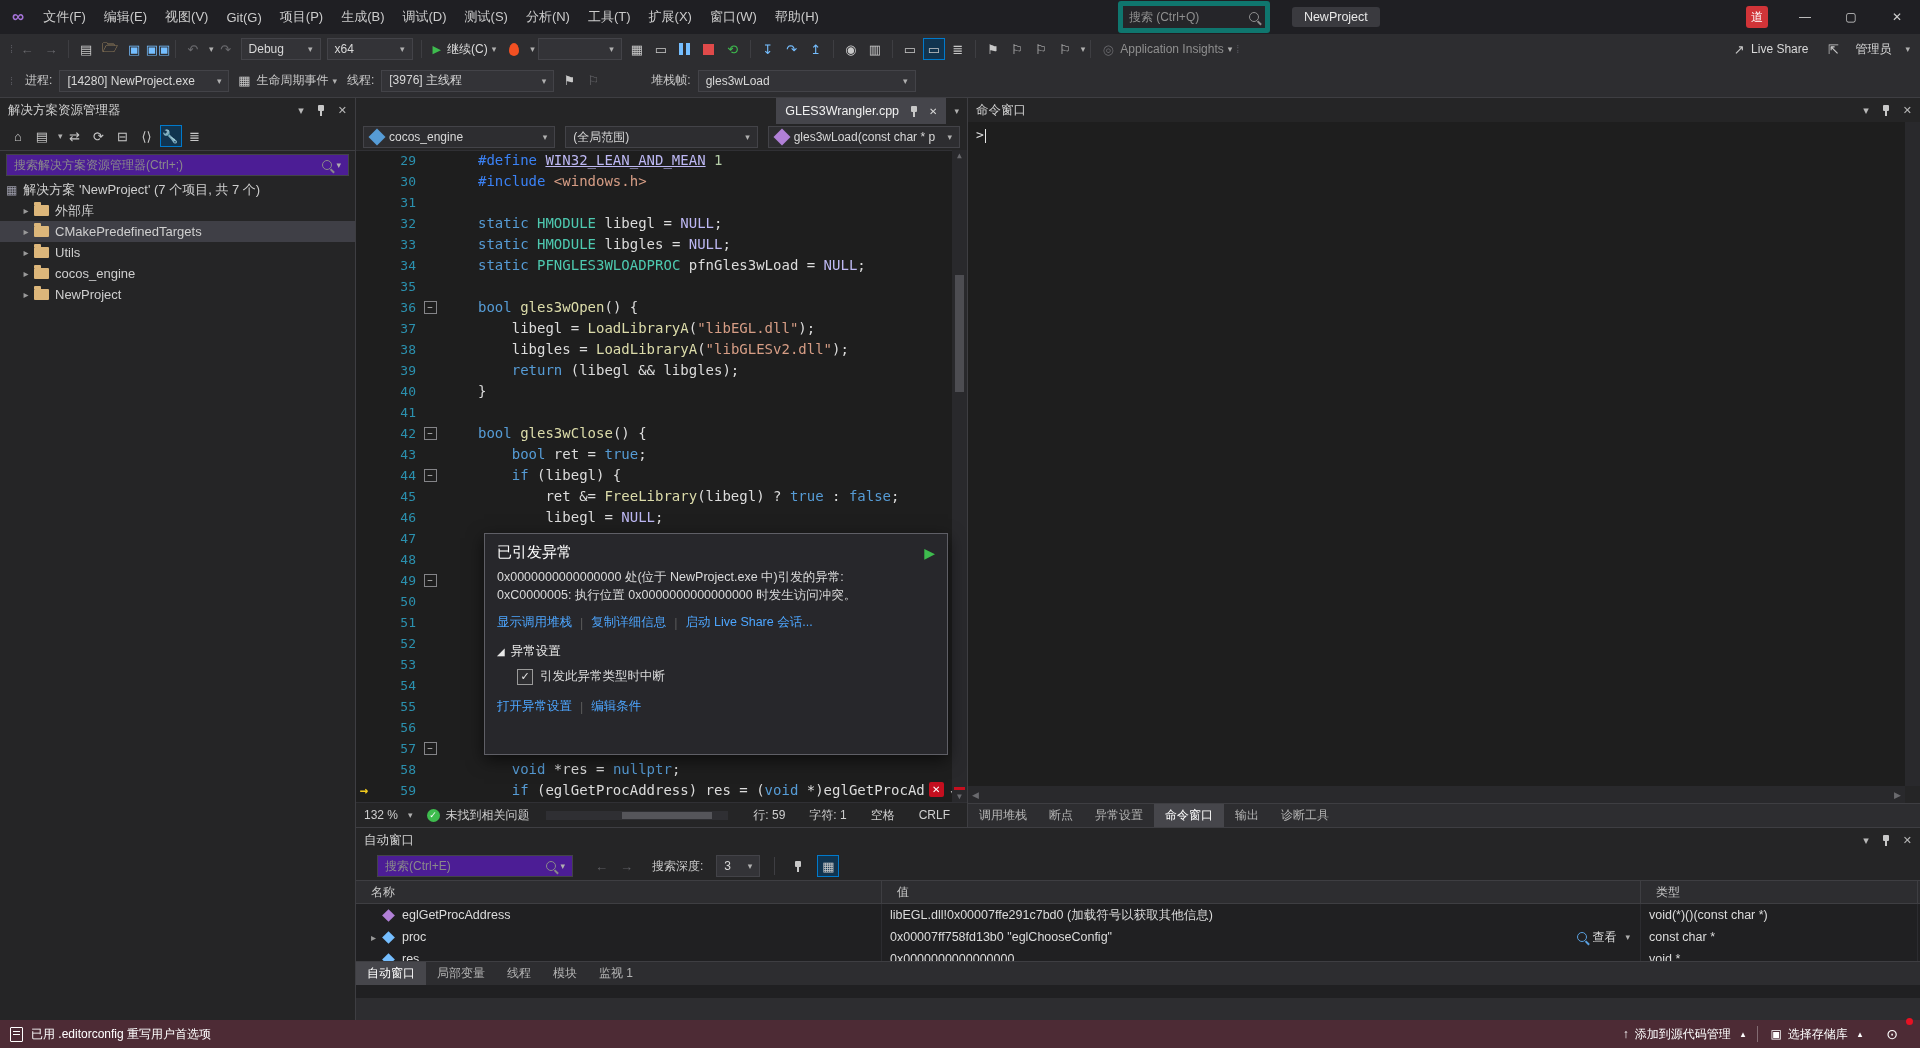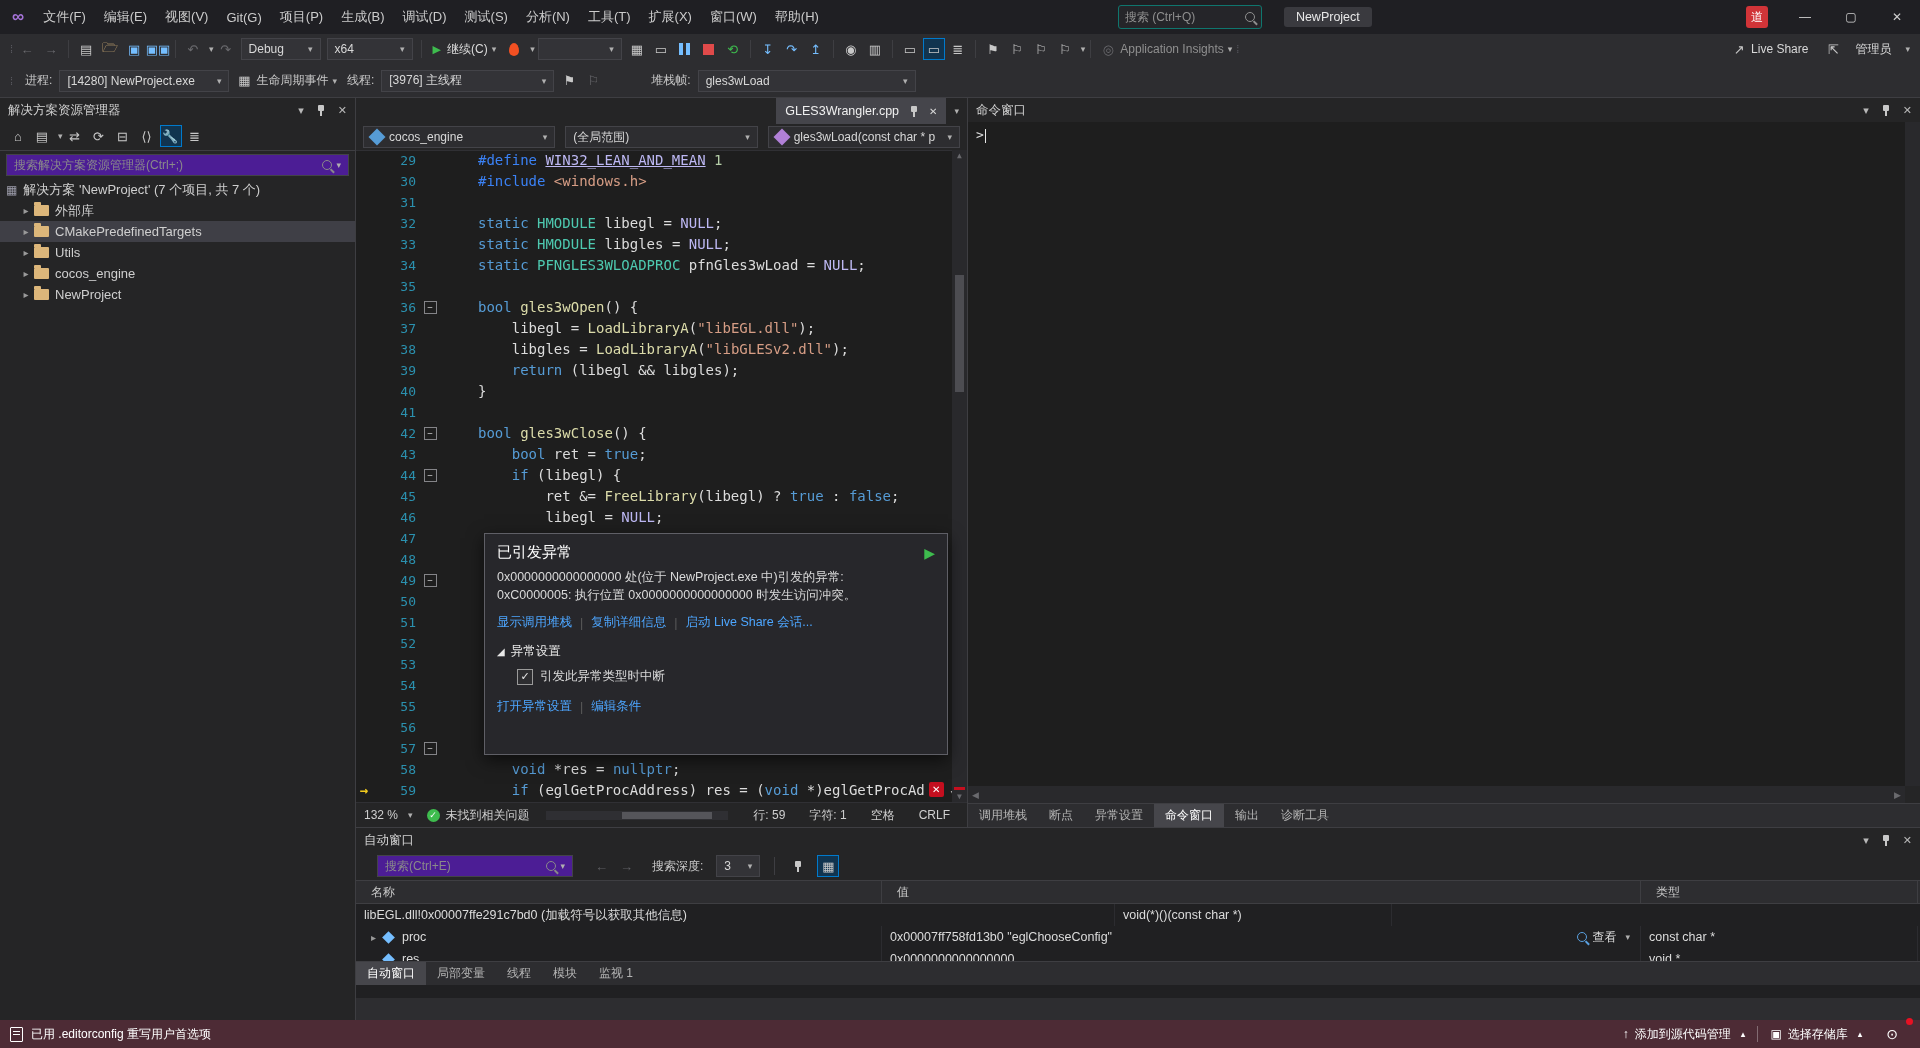--- a/index.html
+++ b/index.html
@@ -7,21 +7,21 @@
   .abs{position:absolute;}
   .flex{display:flex;align-items:center;}
   .grow{flex:1;}
   .caret{font-size:9px;color:#b0b0b0;margin-left:4px;}
   .sep-v{width:1px;height:18px;background:#3e3e42;margin:0 5px;}
   .grip{color:#56565c;font-size:11px;letter-spacing:-2px;margin:0 4px;}
   
   #titlebar{left:0;top:0;width:1920px;height:34px;background:#1f1f23;display:flex;align-items:center;border-bottom:1px solid #2a2a2e;}
   .vs-logo{color:#a573d8;font-weight:bold;font-size:17px;margin:0 10px 0 12px;}
   .menu-item{padding:0 9px;font-size:13px;color:#cccccc;height:34px;display:flex;align-items:center;cursor:default;}
-  #qsearch{width:130px;height:22px;background:#252529;border:1px solid #0f766e;border-radius:3px;margin-left:290px;
+  #qsearch{width:130px;height:22px;background:#252529;border:5px solid #0f766e;border-radius:3px;margin-left:290px;
     display:flex;align-items:center;padding:0 6px;font-size:12px;color:#8f8f8f;}
   #win-title-chip{margin-left:22px;background:#3a3a3f;border-radius:3px;padding:3px 12px;font-size:12.5px;color:#e8e8e8;}
   .badge{width:22px;height:22px;background:#d13438;color:#fff;border-radius:3px;font-size:12px;display:flex;
     align-items:center;justify-content:center;margin-right:14px;}
   .win-btn{width:46px;height:34px;display:flex;align-items:center;justify-content:center;font-size:12px;color:#cfcfcf;}
   
   #toolbar1{left:0;top:34px;width:1920px;height:30px;background:#2d2d30;display:flex;align-items:center;padding-left:6px;box-sizing:border-box;}
   #toolbar2{left:0;top:64px;width:1920px;height:34px;background:#2d2d30;display:flex;align-items:center;
     border-bottom:1px solid #3e3e42;box-sizing:border-box;padding-left:6px;}
   .tb-ic{width:22px;height:22px;display:flex;align-items:center;justify-content:center;font-size:13px;color:#c8c8c8;margin:0 1px;}
@@ -498,20 +498,25 @@
       </span>
     <span class="tb-ic sel">▦</span>
   </div>
   <div id="autos-header" class="grid-header">
       <div class="gh-cell" style="width: 526px;">名称</div>
       <div class="gh-cell" style="width: 759px;">值</div>
       <div class="gh-cell" style="width: 277px;">类型</div>
     </div>
   <div id="autos-rows" class="grid-body">
       <div class="grid-row">
+        <div class="gr-cell" style="width: 526px; padding-left: 10px;">
+          <span class="exp"></span>
+          <span class="var-icon method"></span>
+          <span>eglGetProcAddress</span>
+        </div>
         <div class="gr-cell" style="width: 759px; padding-left: 8px;">
           <span>libEGL.dll!0x00007ffe291c7bd0 (加载符号以获取其他信息)</span>
         </div>
         <div class="gr-cell" style="width: 277px; padding-left: 8px;">
           <span>void(*)()(const char *)</span>
         </div>
       </div>
       <div class="grid-row">
         <div class="gr-cell" style="width: 526px; padding-left: 10px;">
           <span class="exp">▸</span>

